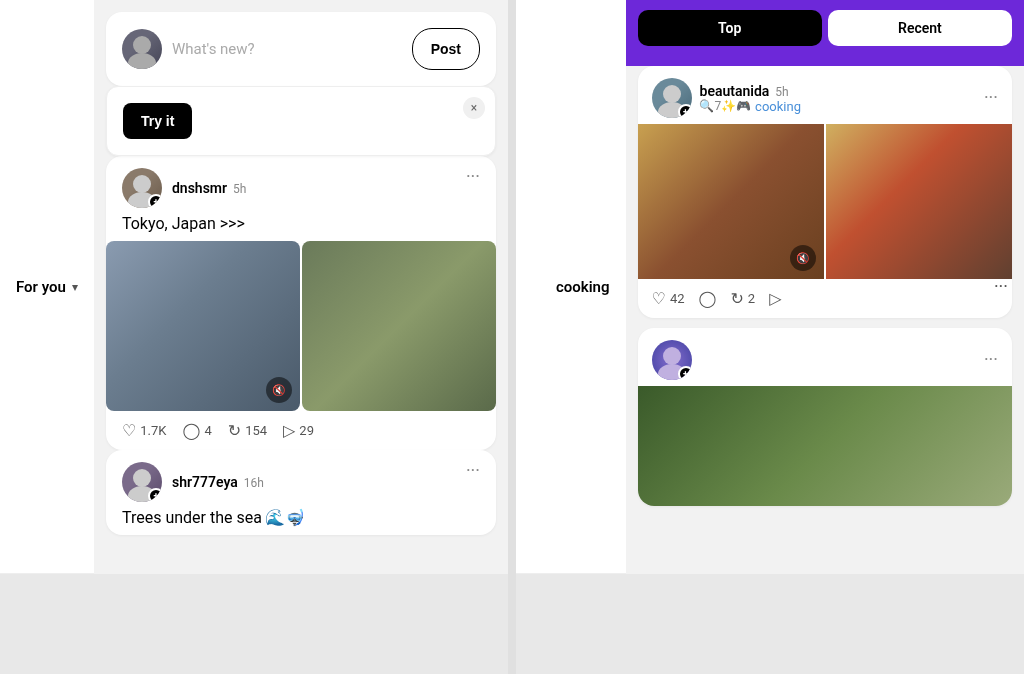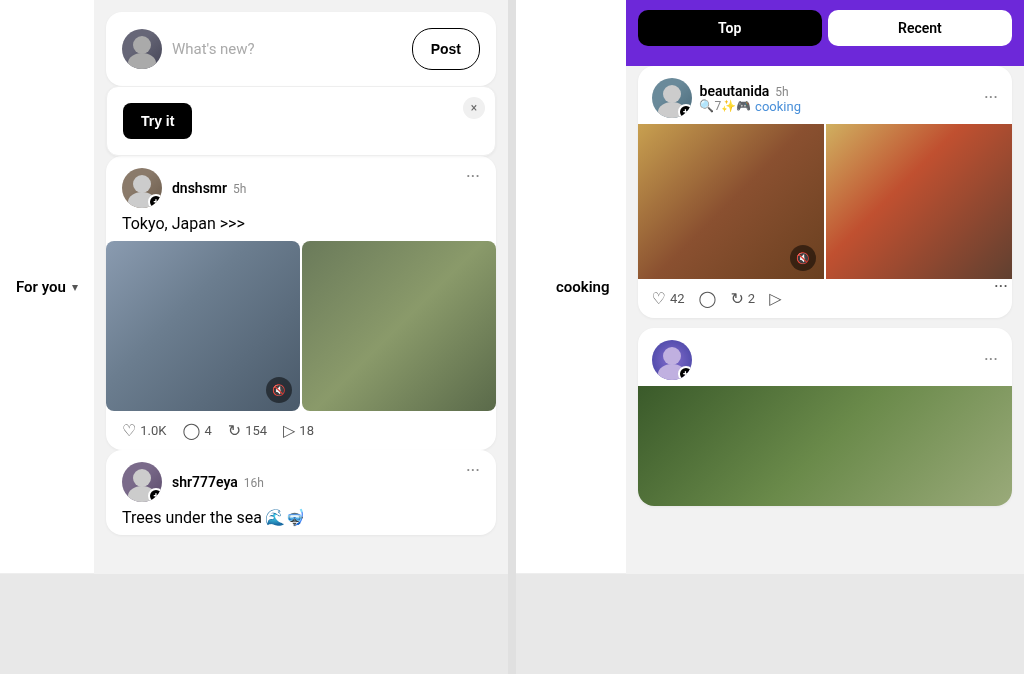--- a/index.html
+++ b/index.html
@@ -412,33 +412,33 @@
       <div class="post-text">Tokyo, Japan &gt;&gt;&gt;</div>
       <div class="post-images">
         <div class="post-image img-tokyo1">
           <div class="mute-icon">🔇</div>
         </div>
         <div class="post-image img-tokyo2"></div>
       </div>
       <div class="post-actions">
         <div class="post-action">
           <span class="post-action-icon">♡</span>
-          <span>1.0K</span>
+          <span>1.7K</span>
         </div>
         <div class="post-action">
           <span class="post-action-icon">◯</span>
           <span>4</span>
         </div>
         <div class="post-action">
           <span class="post-action-icon">↻</span>
           <span>154</span>
         </div>
         <div class="post-action">
           <span class="post-action-icon">▷</span>
-          <span>18</span>
+          <span>29</span>
         </div>
       </div>
     </div>
 
     <div class="card post-card">
       <div class="post-header">
         <div class="post-user-info">
           <div class="avatar avatar-shr" style="position:relative;">
             <svg viewBox="0 0 40 40" xmlns="http://www.w3.org/2000/svg">
               <circle cx="20" cy="16" r="9" fill="#ccc"></circle>

